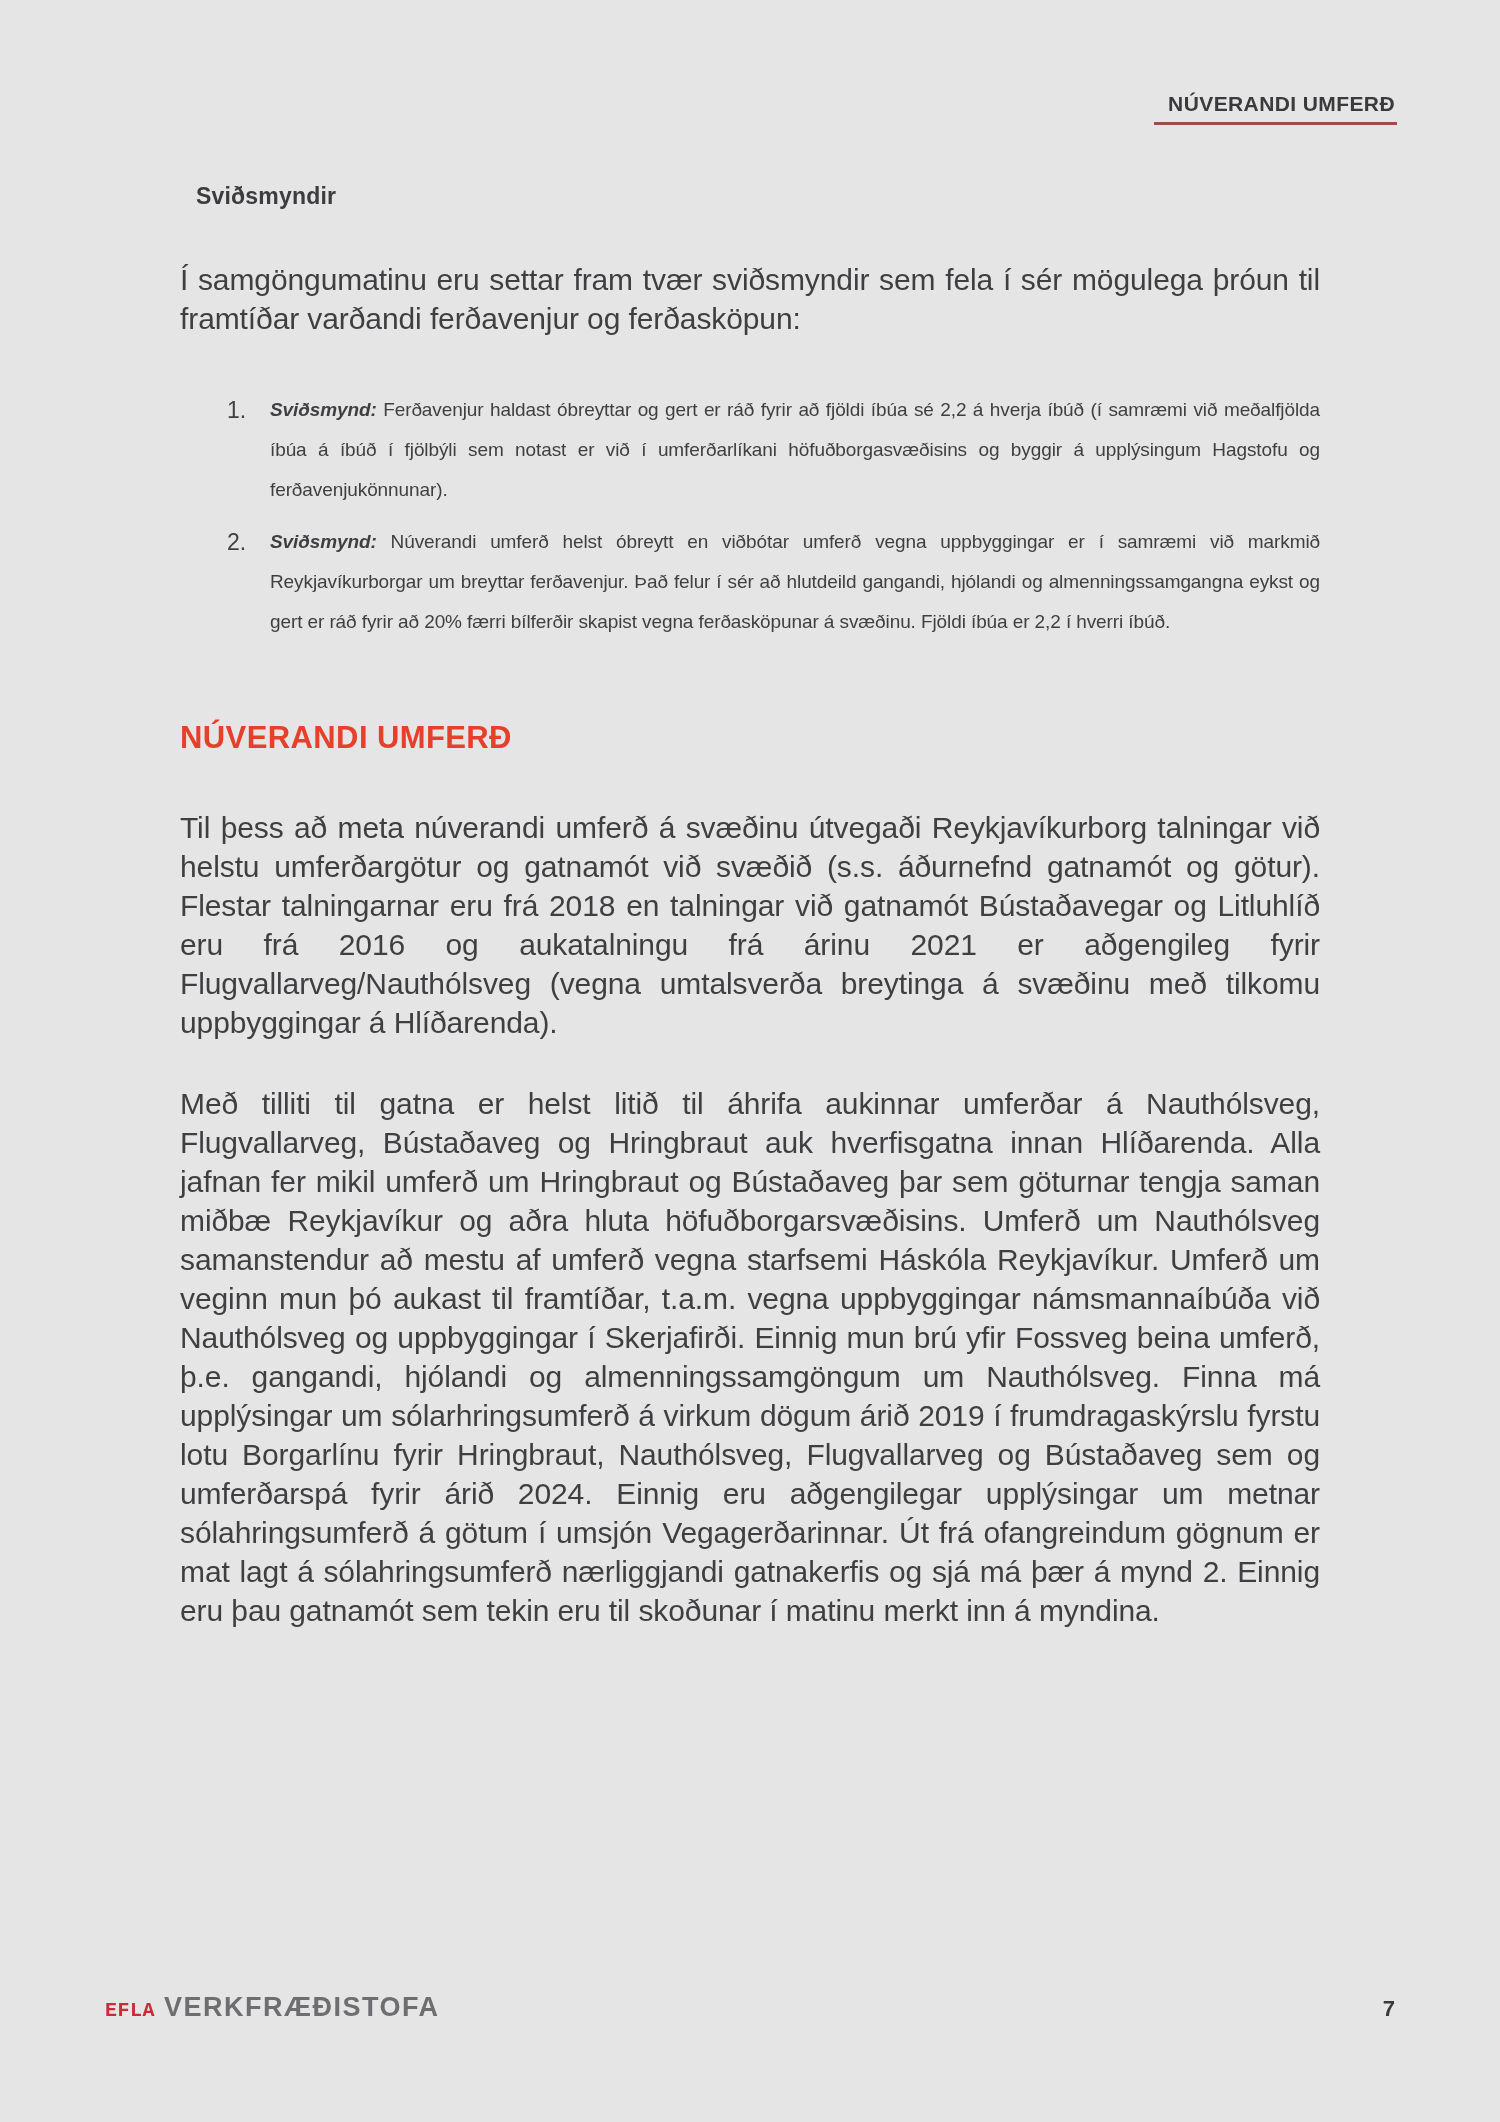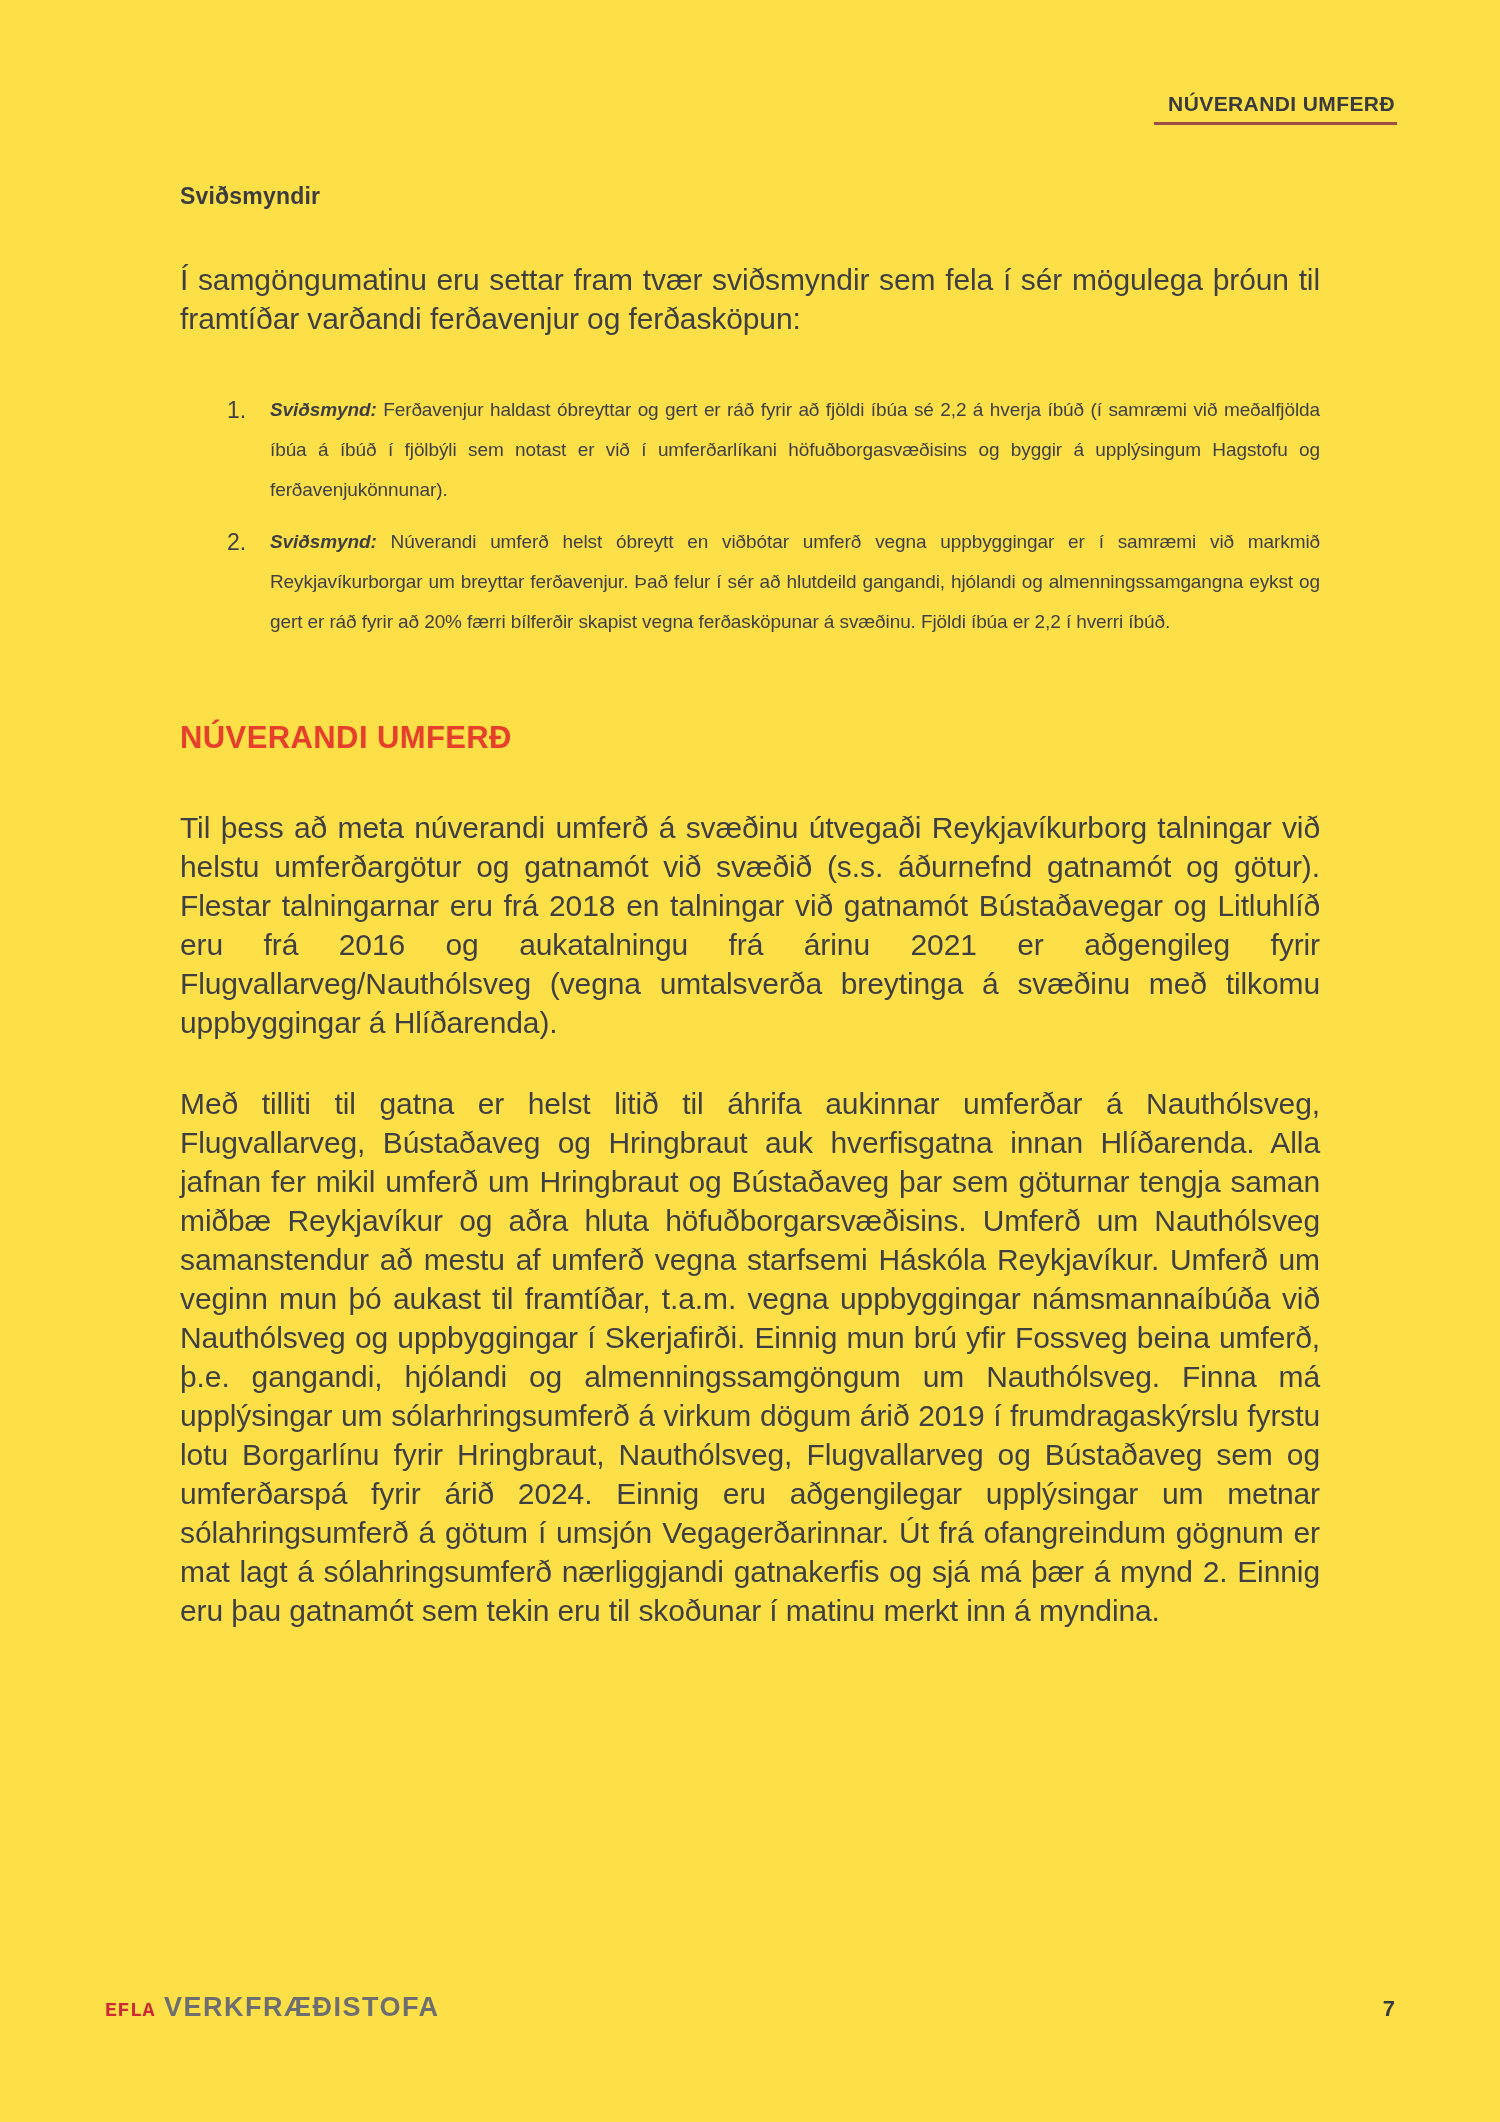--- a/index.html
+++ b/index.html
@@ -1,19 +1,19 @@
 <!DOCTYPE html>
 <html><head>
 <meta charset="utf-8">
 <style>
   html,body{margin:0;padding:0;background:#ffffff;}
   .page{
     position:relative;
     width:1500px;height:2122px;
-    background:#fde047;
+    background:#e5e5e5;
     font-family:"Liberation Sans", sans-serif;
     color:#3f3f42;
     overflow:hidden;
   }
   
   .running-header{
     position:absolute;
     top:92px;right:103px;
     text-align:right;
   }
@@ -31,21 +31,21 @@
   .content{
     position:absolute;
     left:180px;
     width:1140px;
     top:183px;
   }
   .h-sub{
     font-size:23px;
     font-weight:700;
     color:#3c3c3f;
-    margin:0 0 50px 0;
+    margin:0 0 50px 16px;
     letter-spacing:.2px;
   }
   .para{
     font-size:30px;
     line-height:39px;
     text-align:justify;
     letter-spacing:-0.1px;
     margin:0 0 42px 0;
   }
   .para:last-child{margin-bottom:4px;}

